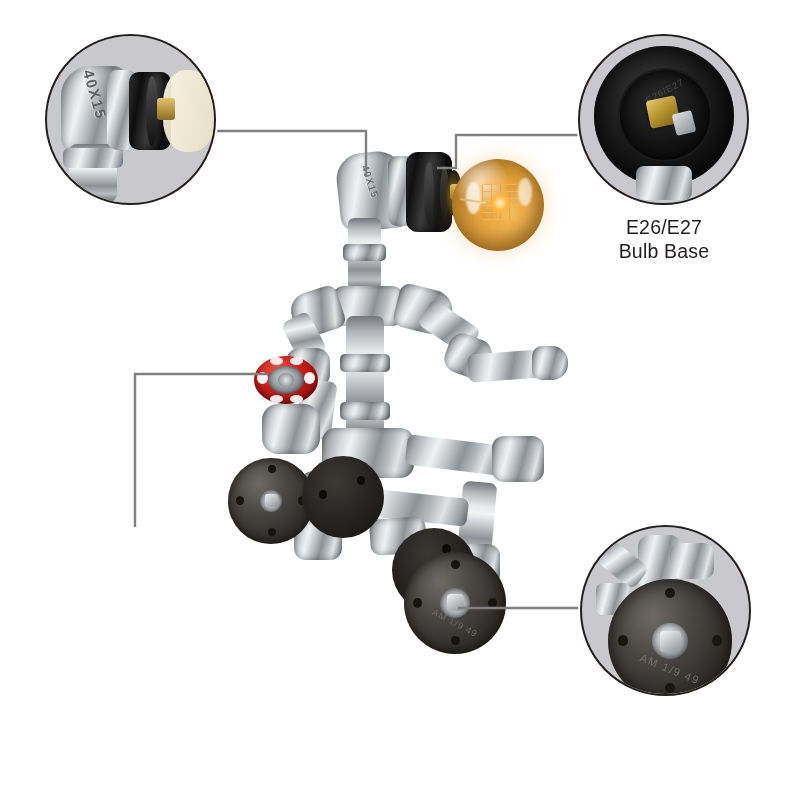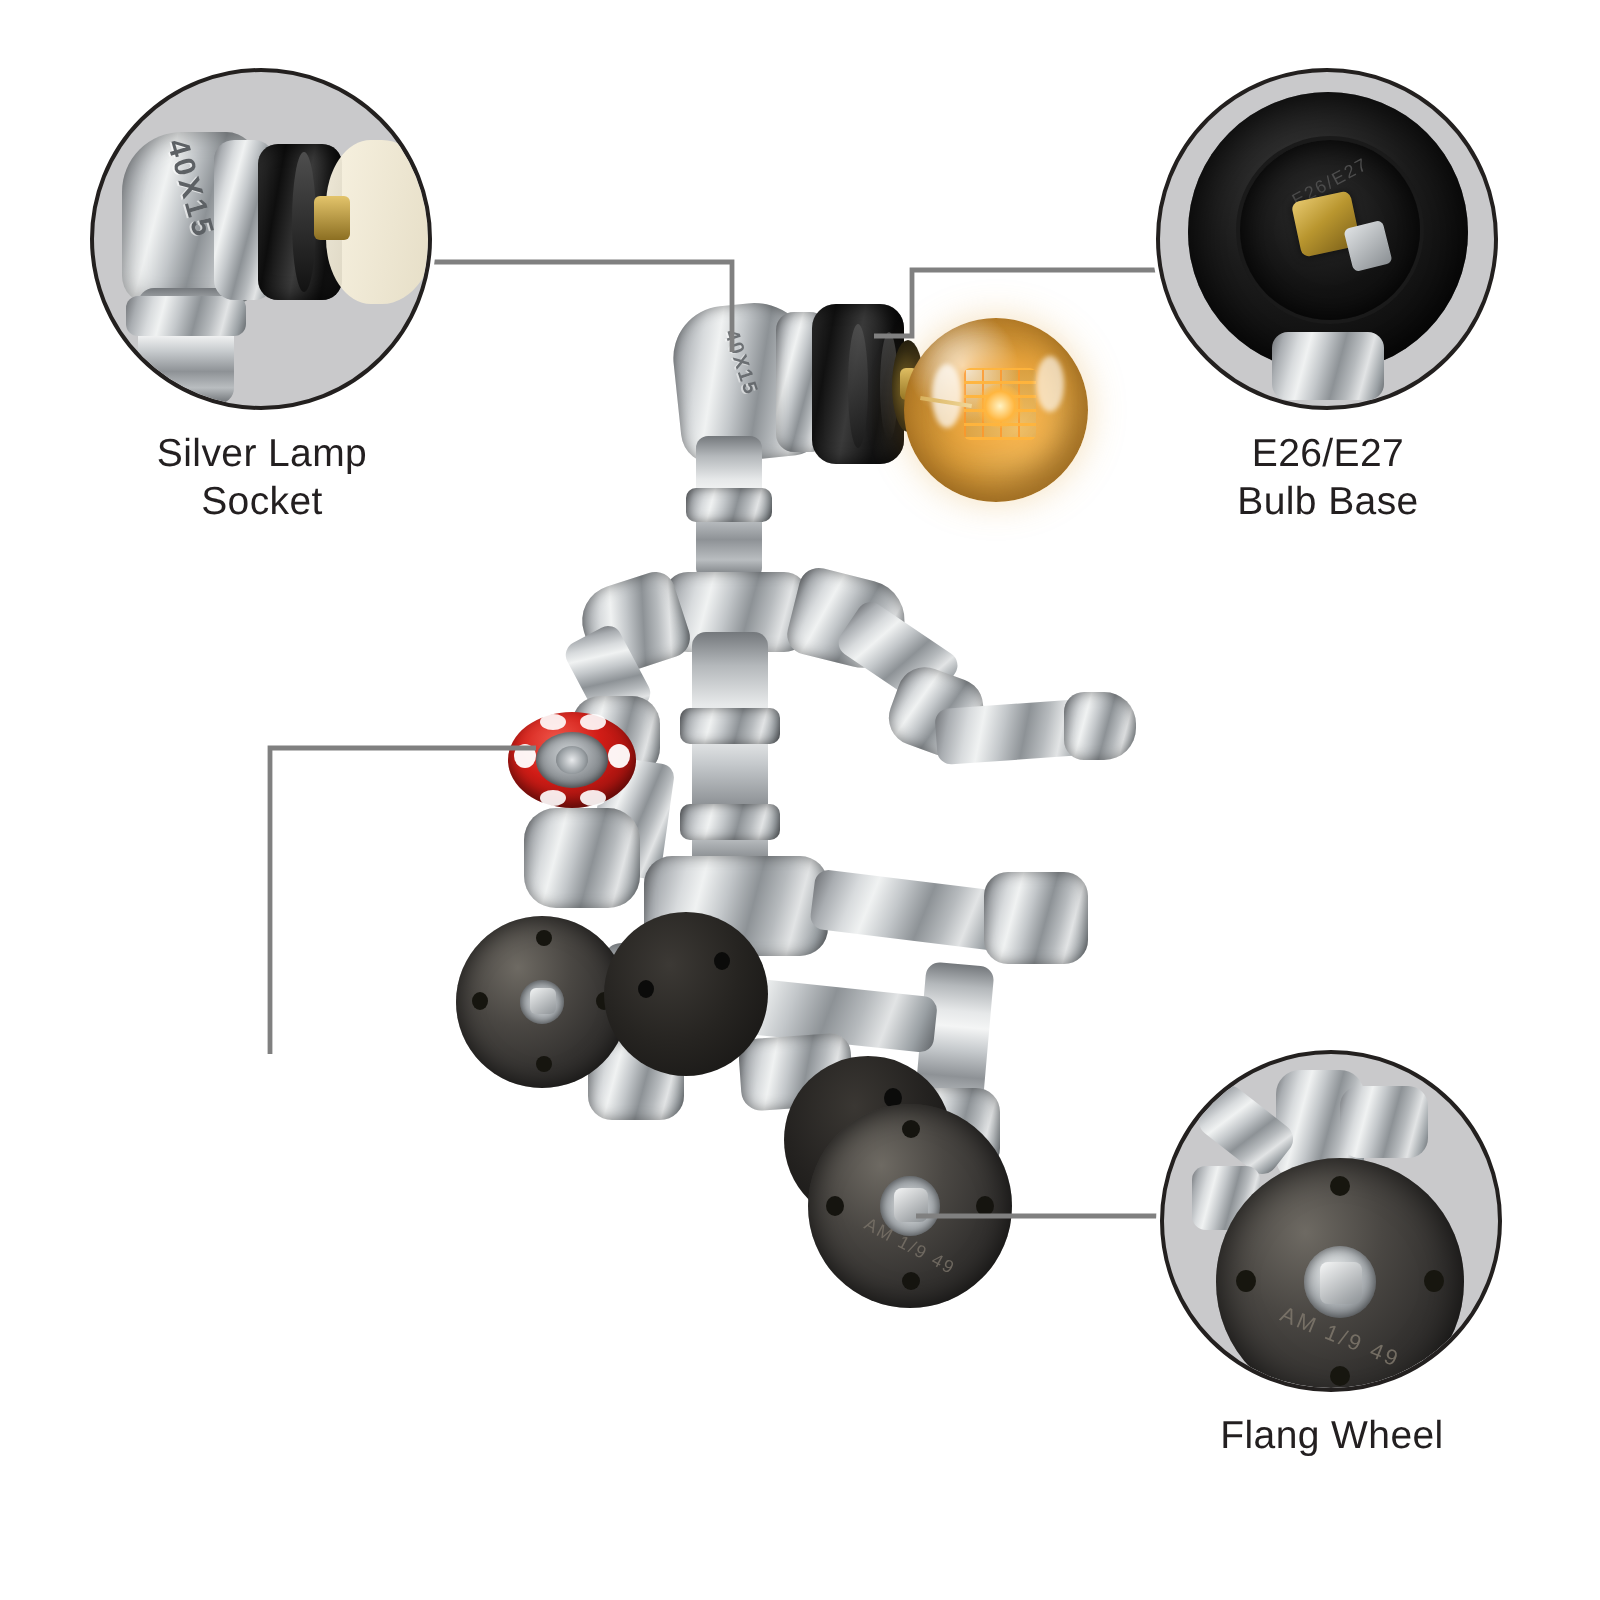--- a/index.html
+++ b/index.html
@@ -266,22 +266,20 @@
                     box-shadow:inset -5px 0 10px rgba(0,0,0,.8);"></div>
         <div style="position:absolute;left:99px;top:40px;width:12px;height:70px;border-radius:50%;
                     background:linear-gradient(180deg,#4e4e4e,#121212);"></div>
 
         <div style="position:absolute;left:116px;top:34px;width:56px;height:82px;border-radius:40% 50% 50% 40%;
                     background:linear-gradient(100deg, rgba(250,244,226,.95), rgba(236,226,196,.8));"></div>
         <div style="position:absolute;left:110px;top:62px;width:18px;height:22px;border-radius:3px;
                     background:linear-gradient(180deg,#e3c46b,#8c6f22);"></div>
       </div>
     </div>
-    <div class="caption">Silver Lamp
-Socket</div>
   </div>
 
   <div class="callout" style="left:578px;top:34px;width:172px;">
     <div class="bubble" style="width:167px;height:167px;">
       <div class="inner">
 
         <div style="position:absolute;left:14px;top:10px;width:140px;height:140px;border-radius:50%;
                     background:radial-gradient(circle at 42% 34%, #3a3a3a 0%, #1c1c1c 42%, #0a0a0a 78%, #040404 100%);
                     box-shadow:inset 0 0 22px rgba(0,0,0,.9);"></div>
         <div style="position:absolute;left:40px;top:34px;width:90px;height:90px;border-radius:50%;
@@ -323,16 +321,15 @@
                background:linear-gradient(145deg,#f6f7f7,#8d9296);"></div>
           <div style="position:absolute;left:57px;top:9px;width:10px;height:10px;border-radius:50%;background:#17160f;"></div>
           <div style="position:absolute;left:10px;top:56px;width:10px;height:11px;border-radius:50%;background:#17160f;"></div>
           <div style="position:absolute;left:104px;top:56px;width:10px;height:11px;border-radius:50%;background:#17160f;"></div>
           <div style="position:absolute;left:57px;top:104px;width:10px;height:10px;border-radius:50%;background:#17160f;"></div>
           <div style="position:absolute;left:16px;top:84px;width:92px;text-align:center;font-size:11px;
                       color:#7f786d;letter-spacing:1.5px;transform:rotate(22deg);opacity:.85;">AM 1/9 49</div>
         </div>
       </div>
     </div>
-    <div class="caption">Flang Wheel</div>
   </div>
 
 </div>
 
 </body></html>

